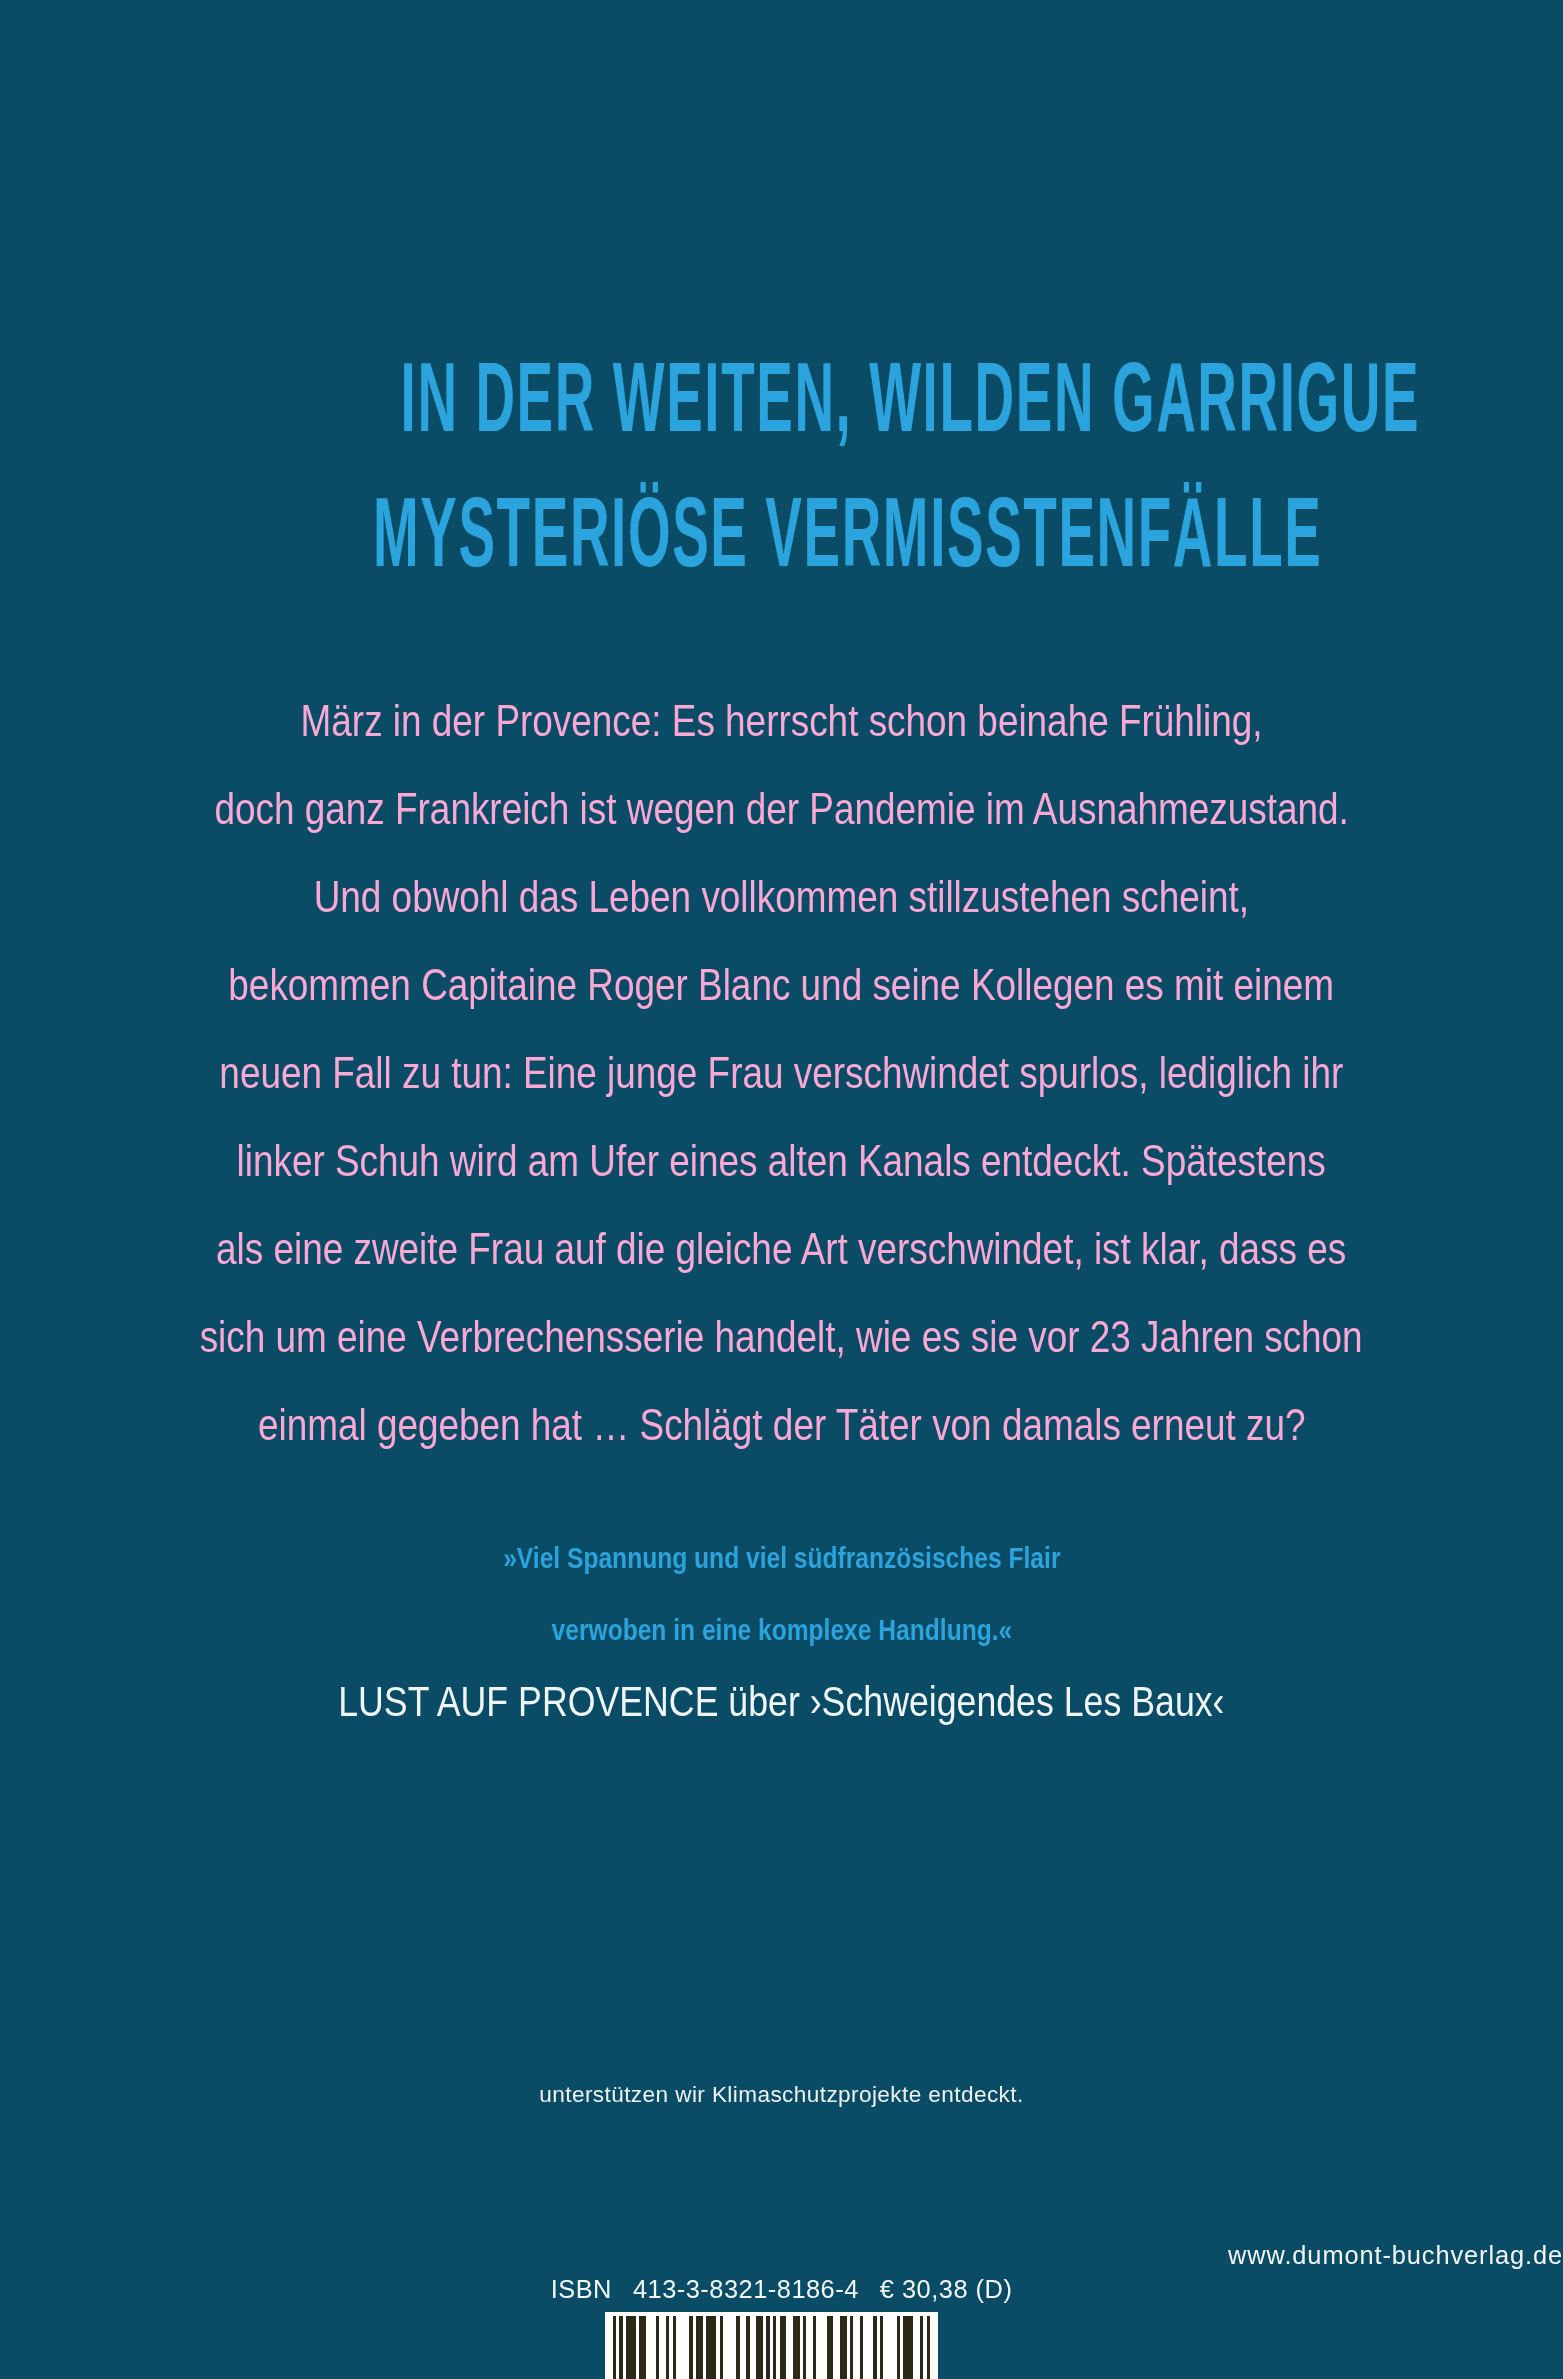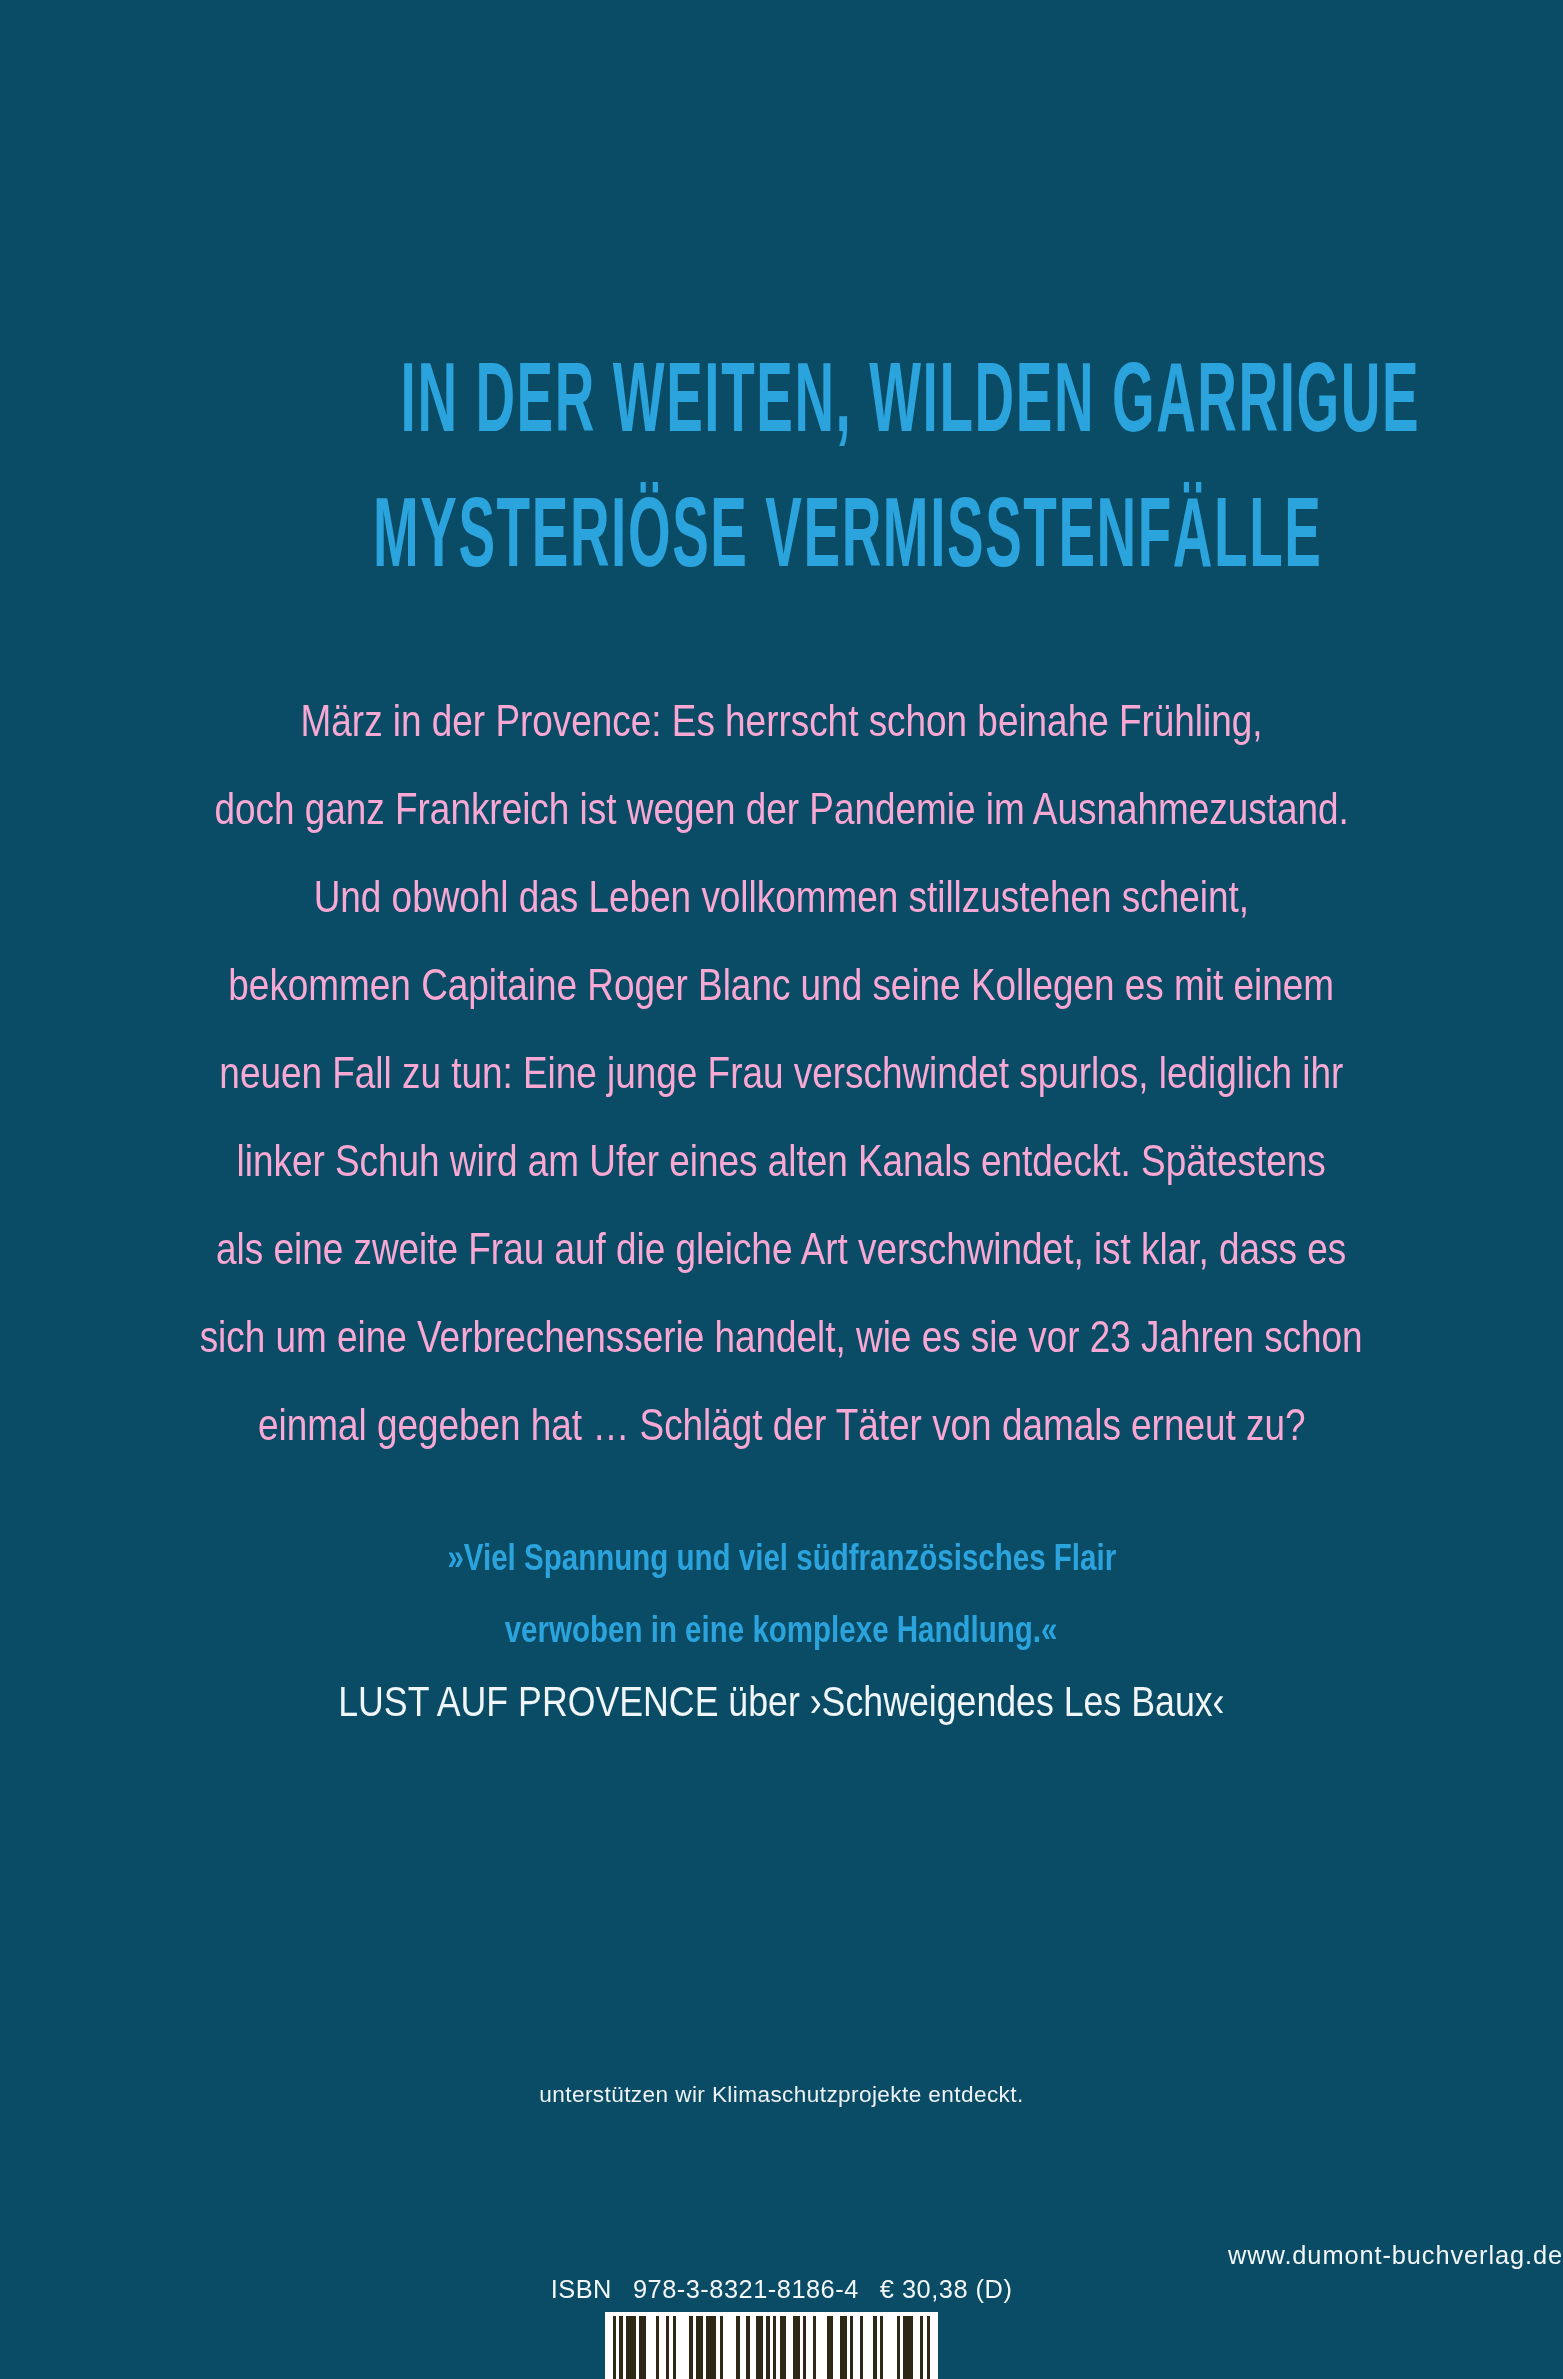--- a/index.html
+++ b/index.html
@@ -20,21 +20,21 @@
     transform:scaleX(0.56); letter-spacing:2.8px;
   }
 
   
   .synopsis { top:677px; color:#f9a8d4; }
   .syn-line { height:88px; line-height:88px; font-size:45px; }
   .syn-line > span { display:inline-block; white-space:nowrap; transform:scaleX(0.82); }
 
   
   .review { top:1522px; }
-  .quote-line { height:72px; line-height:72px; font-size:36px; font-weight:bold; color:#2ba3dc; }
+  .quote-line { height:72px; line-height:72px; font-size:30px; font-weight:bold; color:#2ba3dc; }
   .quote-line > span { display:inline-block; white-space:nowrap; transform:scaleX(0.82); }
   .attribution { height:72px; line-height:72px; font-size:42px; color:#f0f5f7; }
   .attribution > span { display:inline-block; white-space:nowrap; transform:scaleX(0.85); }
 
   
   .climate { top:2077px; color:#eef3f5; font-size:22.6px; }
   .climate-line { line-height:35px; letter-spacing:0.4px; }
   .climate sub { font-size:14px; vertical-align:-5.6px; line-height:0; }
 
   
@@ -95,21 +95,21 @@
     <div class="climate-line">
       <span>unterstützen wir Klimaschutzprojekte entdeckt.</span>
     </div>
   </div>
 
   <div class="center-abs website-line">
     <span>www.dumont-buchverlag.de</span>
   </div>
 
   <div class="center-abs isbn-line">
-    <span>ISBN</span><span class="gap"></span><span>978-3-8321-8186-4</span><span class="gap"></span><span>€ 30,38 (D)</span>
+    <span>ISBN</span><span class="gap"></span><span>413-3-8321-8186-4</span><span class="gap"></span><span>€ 30,38 (D)</span>
   </div>
 
   <div class="barcode-box">
     <div class="barcode-bars">
         <div style="width: 3.4px; background: rgb(46, 41, 23);"></div>
         <div style="width: 3.4px; background: rgb(255, 255, 255);"></div>
         <div style="width: 3.4px; background: rgb(46, 41, 23);"></div>
         <div style="width: 3.4px; background: rgb(255, 255, 255);"></div>
         <div style="width: 3.4px; background: rgb(46, 41, 23);"></div>
         <div style="width: 3.4px; background: rgb(46, 41, 23);"></div>

